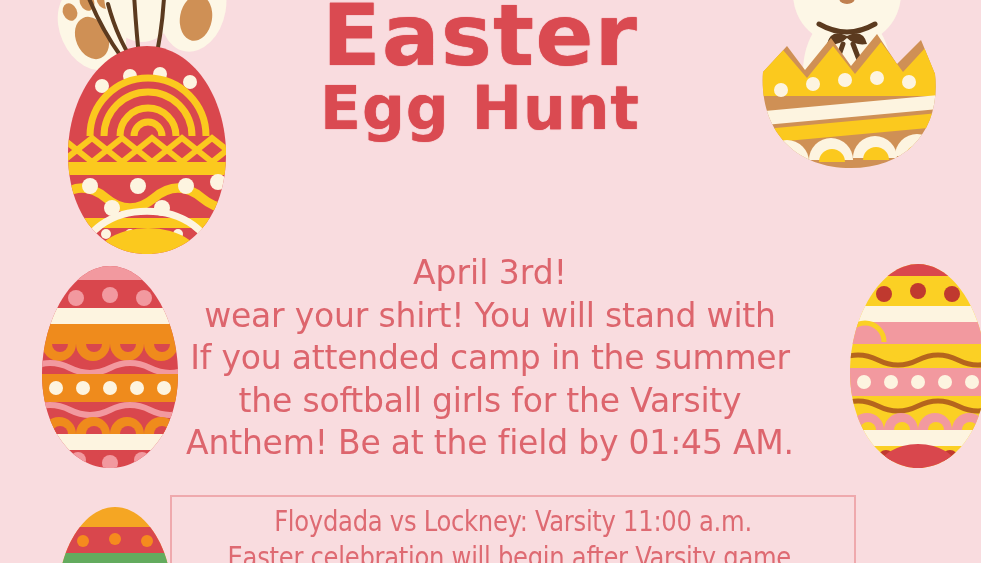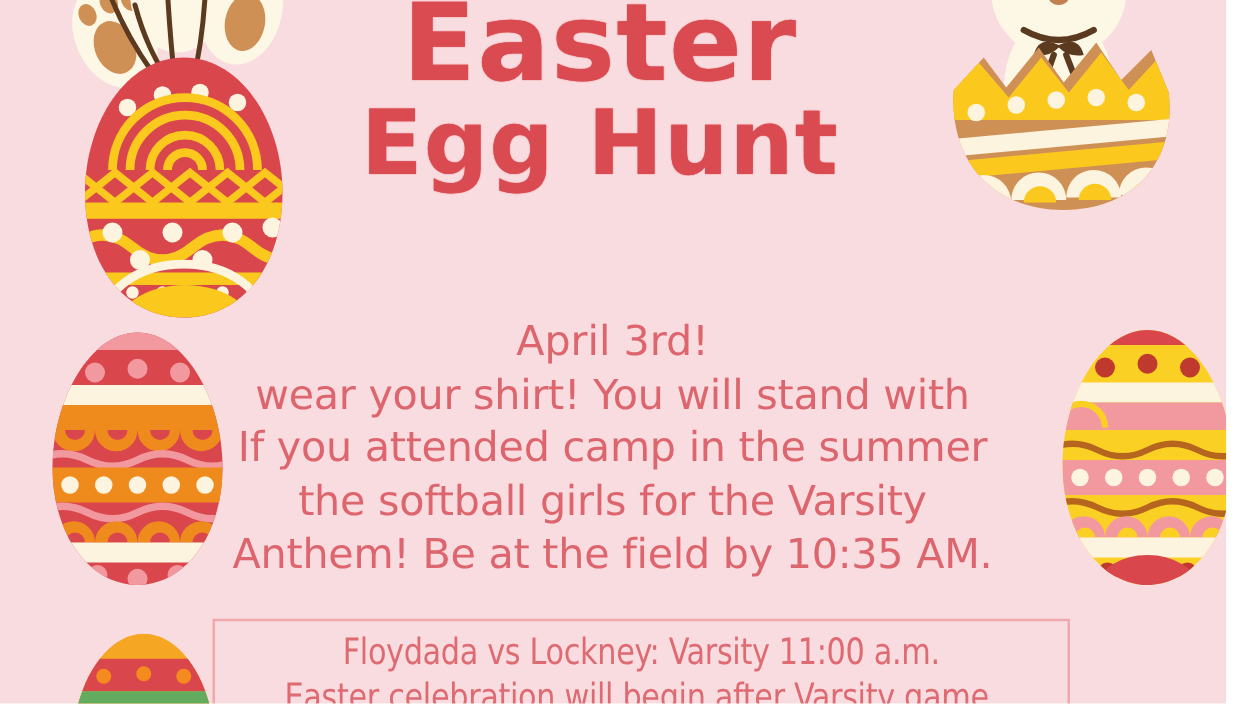--- a/index.html
+++ b/index.html
@@ -50,21 +50,21 @@
     text-align: center;
     color: #da4a51;
     font-family: "DejaVu Sans", sans-serif;
     font-weight: bold;
     letter-spacing: 1px;
     line-height: 0.92;
     font-size: 88px;
     text-shadow: 0 0 1px #da4a51;
   }
   .title-line-1 { display: block; font-size: 86px; }
-  .title-line-2 { display: block; font-size: 72px; margin-top: 6px; }
+  .title-line-2 { display: block; font-size: 60px; margin-top: 6px; }
 
   .body-text {
     position: absolute;
     left: 120px;
     top: 252px;
     width: 740px;
     text-align: center;
     color: #dd656d;
     font-family: "DejaVu Sans", sans-serif;
     font-size: 33px;
@@ -390,21 +390,21 @@
       <div class="title">
         <span class="title-line-1">Easter</span>
         <span class="title-line-2">Egg Hunt</span>
       </div>
 
       <div class="body-text">
         <span class="ln first">April 3rd!</span>
         <span class="ln">wear your shirt! You will stand with</span>
         <span class="ln">If you attended camp in the summer</span>
         <span class="ln">the softball girls for the Varsity</span>
-        <span class="ln">Anthem! Be at the field by 10:35 AM.</span>
+        <span class="ln">Anthem! Be at the field by 01:45 AM.</span>
       </div>
 
       <div class="game-box">
         <span class="gline">Floydada vs Lockney: Varsity 11:00 a.m.</span>
         <span class="gline">Easter celebration will begin after Varsity game.</span>
       </div>
 
     </div>
   </div>
 

